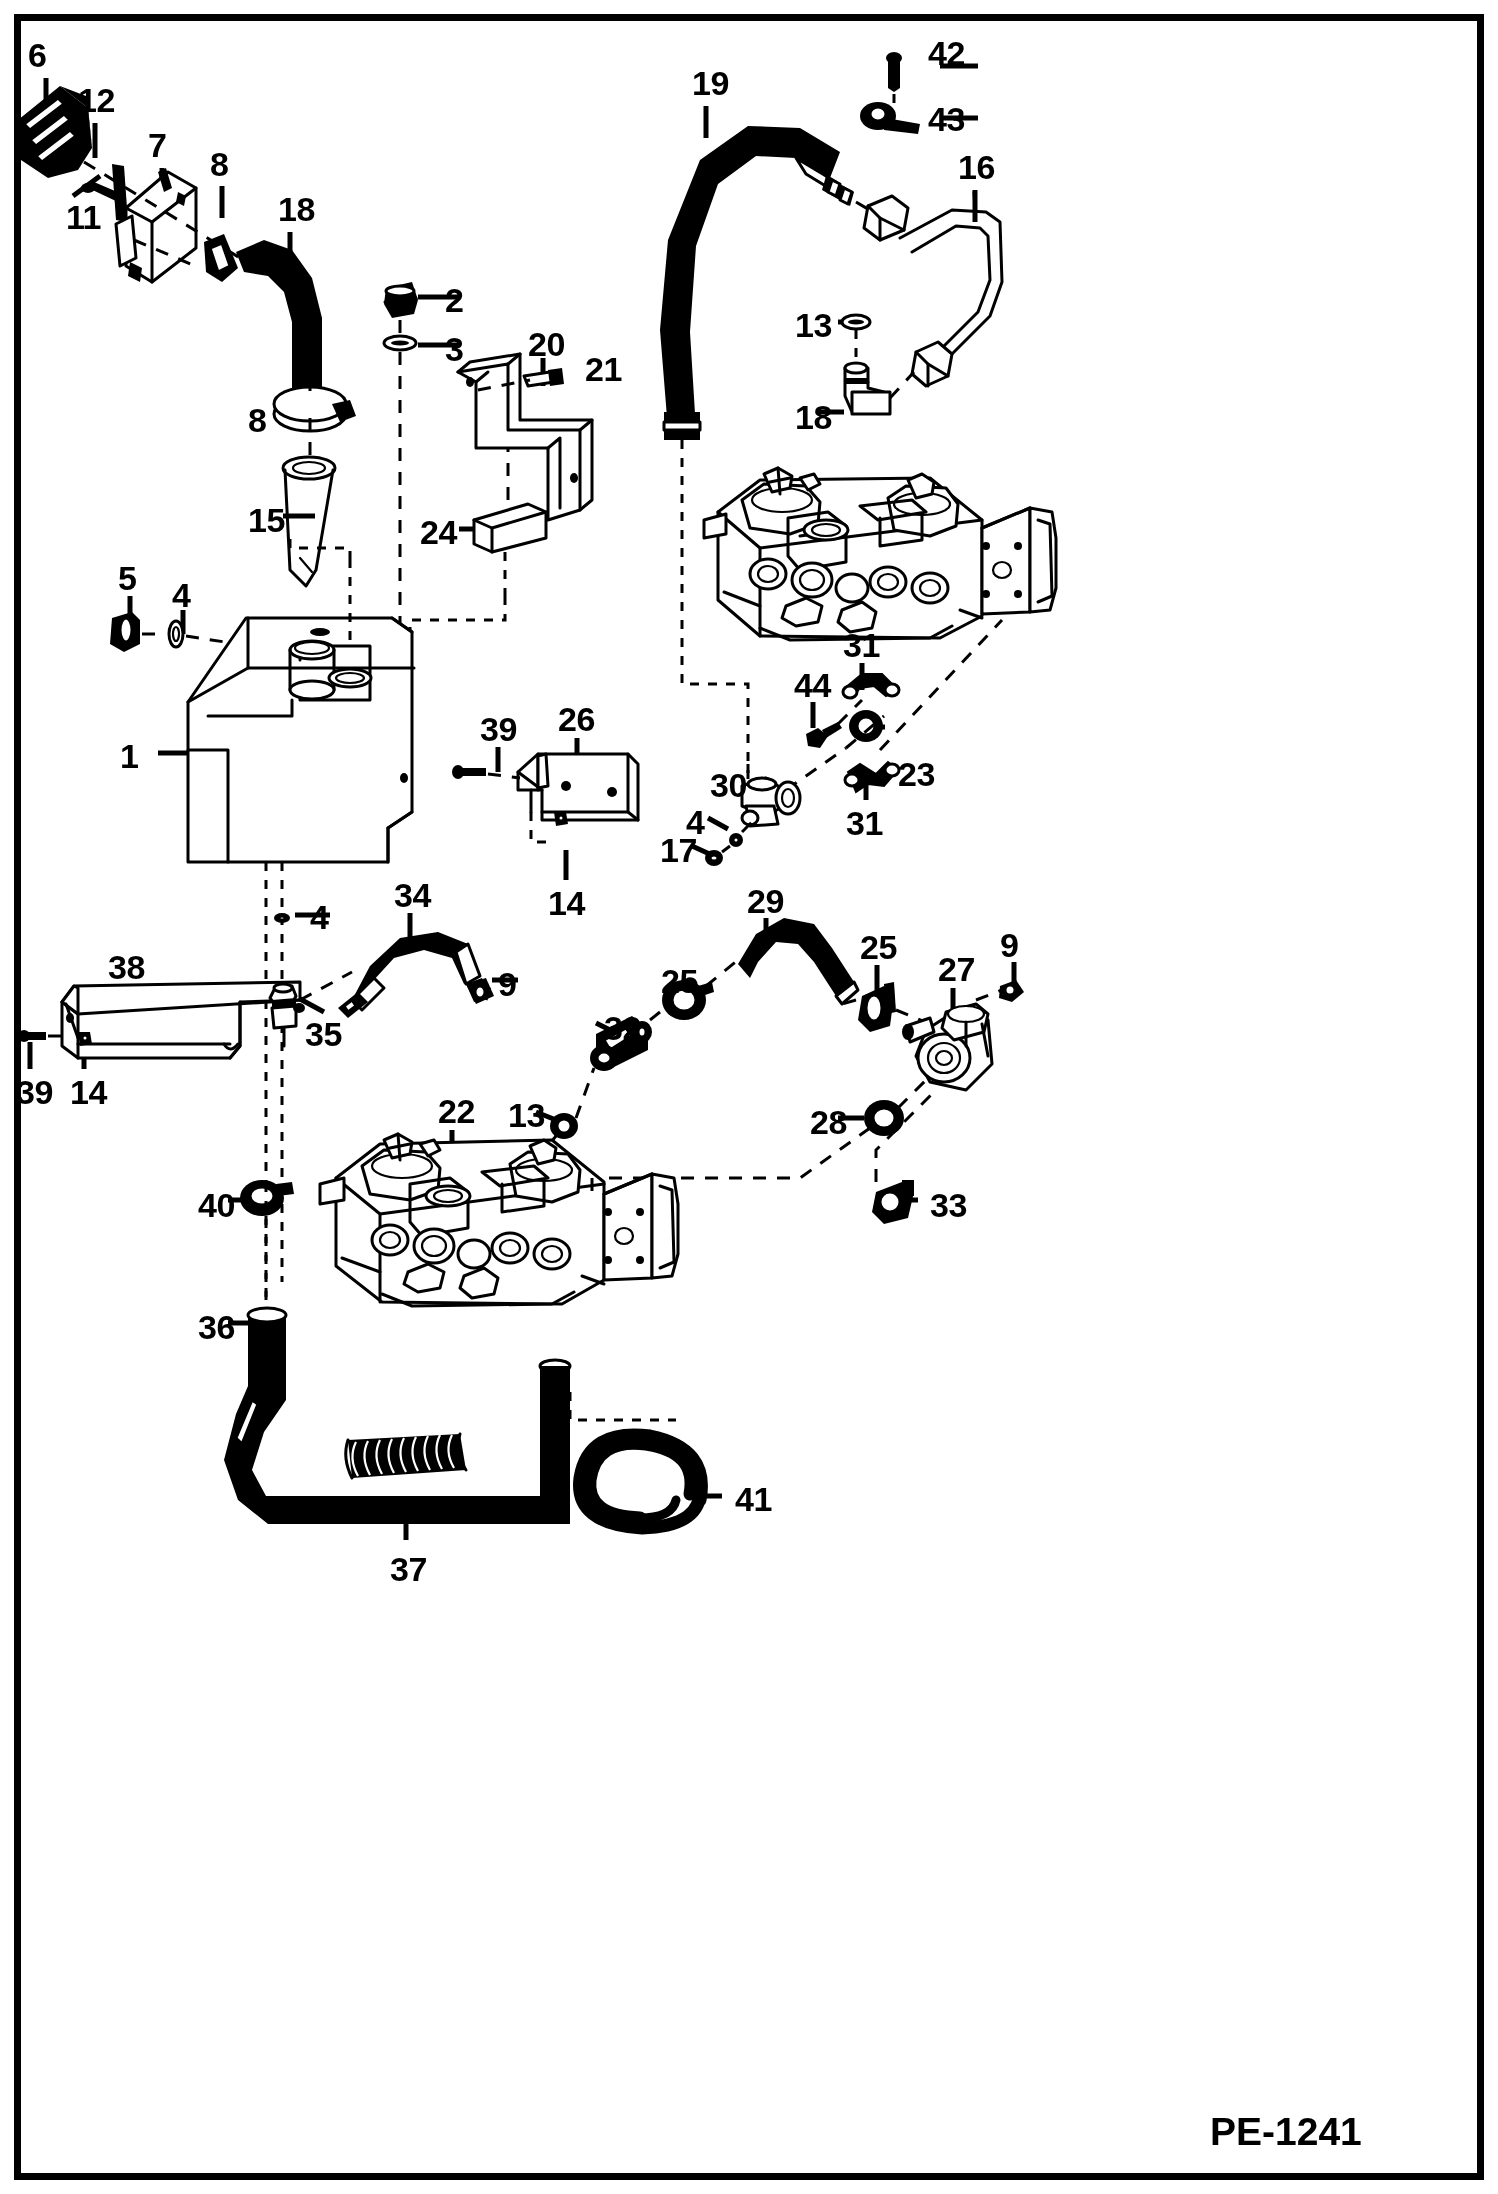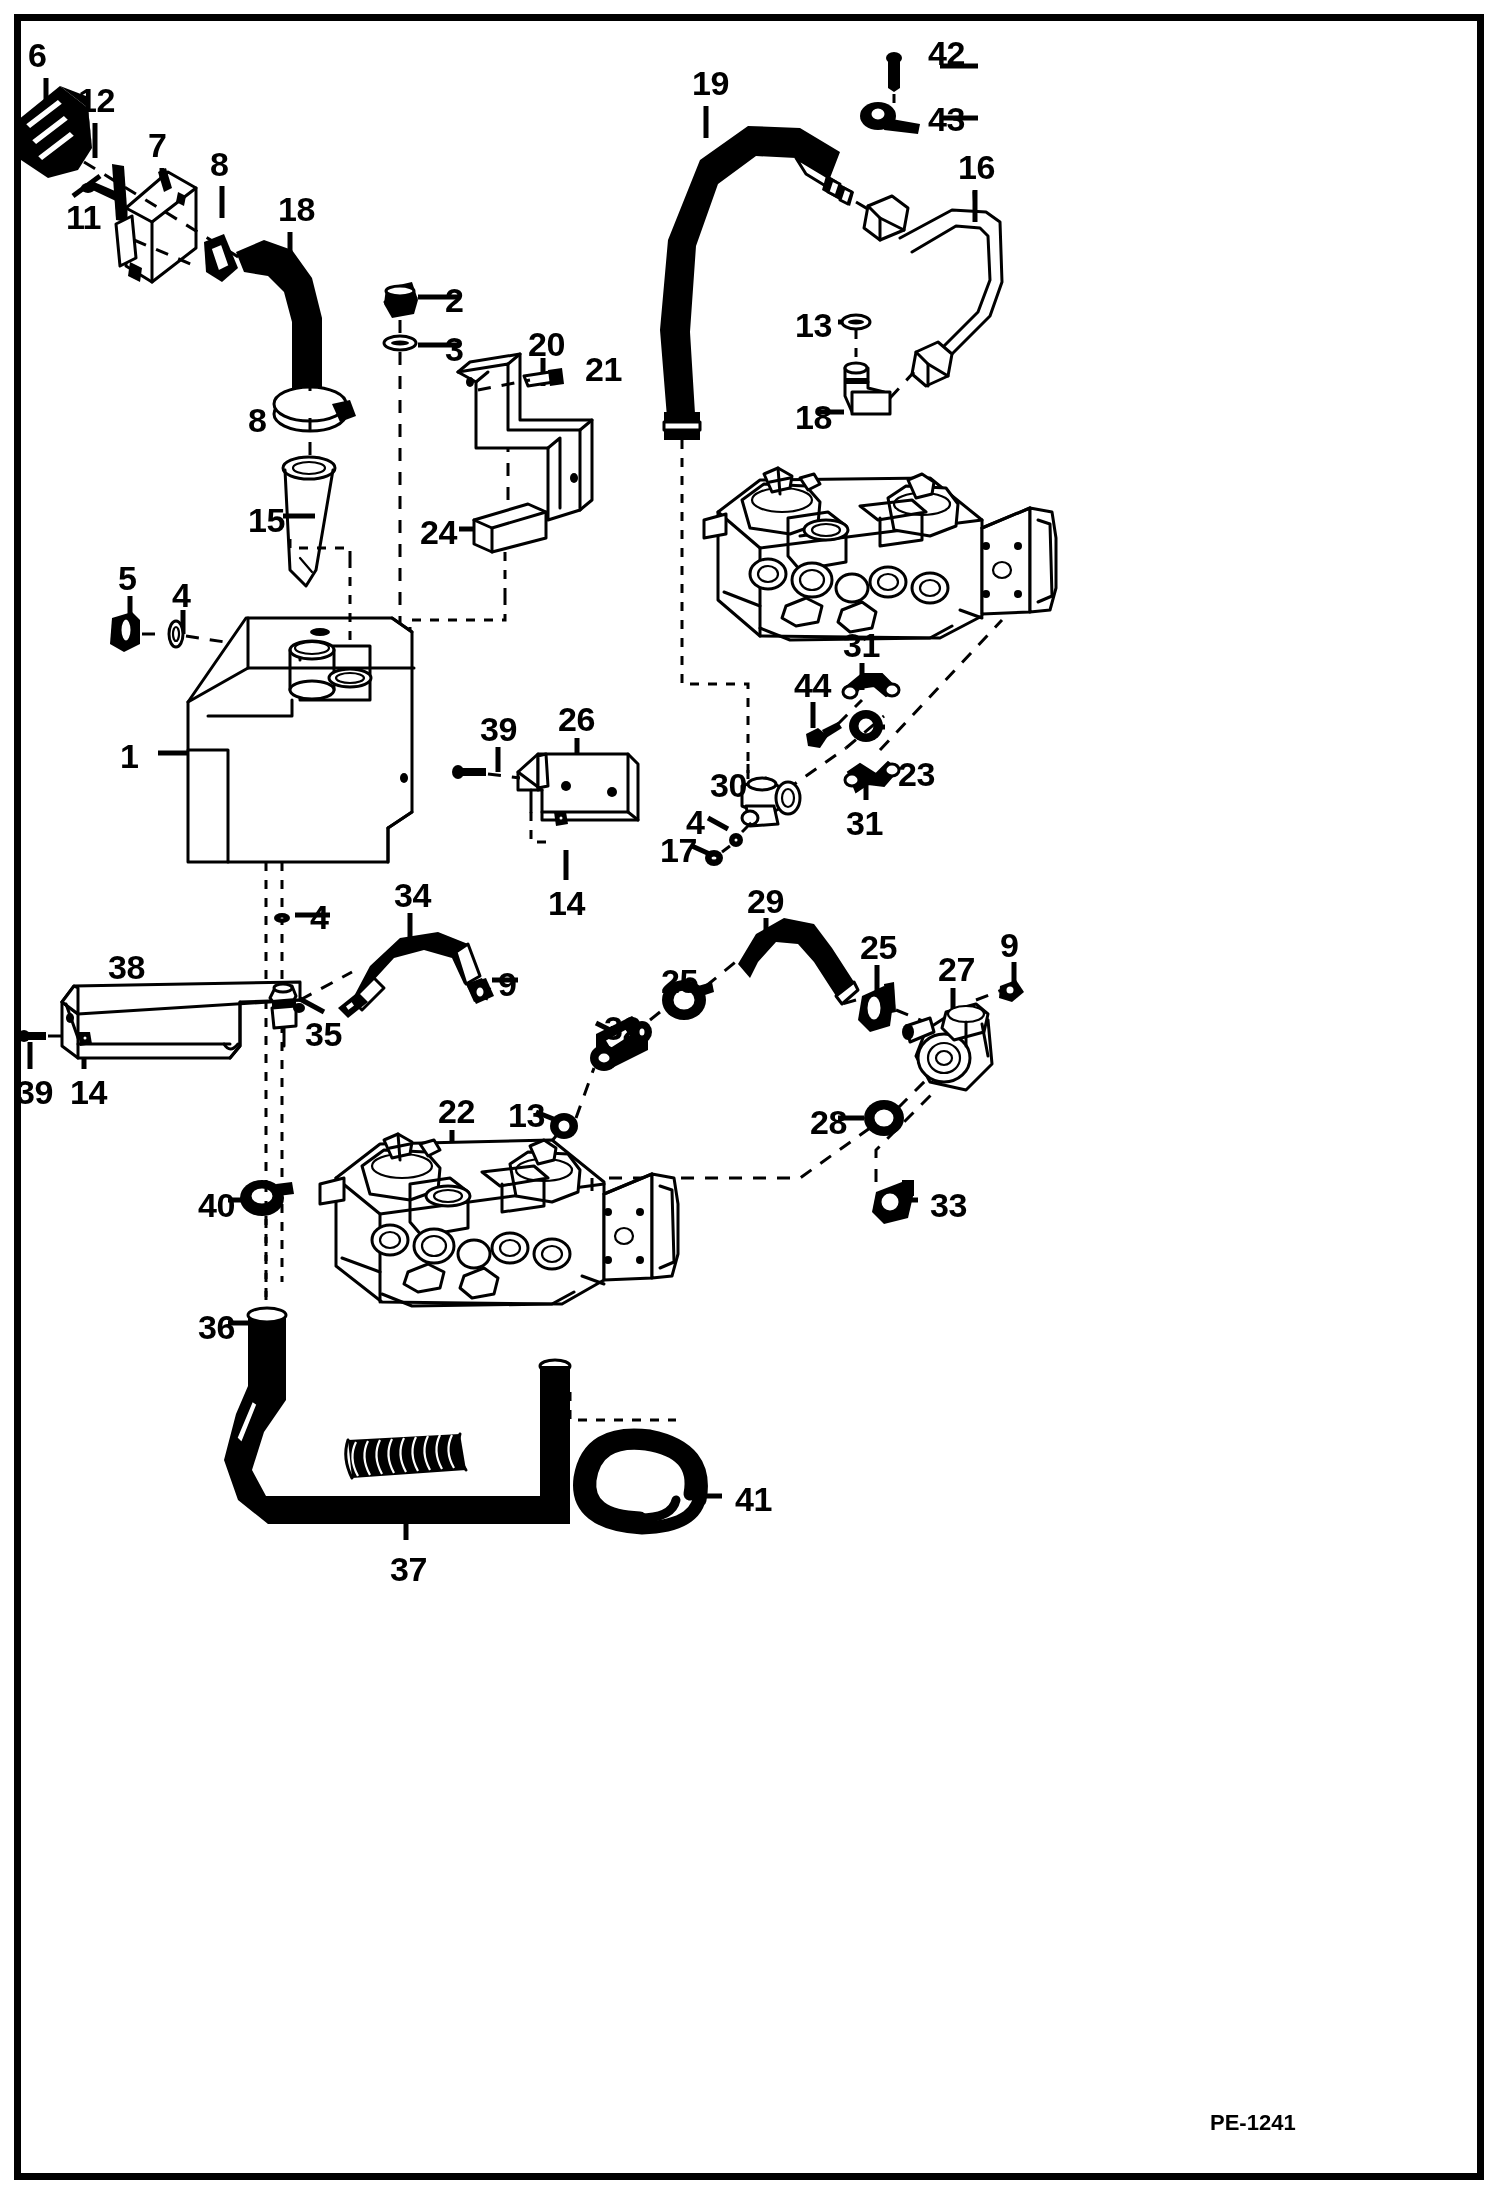--- a/index.html
+++ b/index.html
@@ -26,21 +26,21 @@
     line-height:34px;
     color:#000;
     letter-spacing:-0.5px;
     white-space:nowrap;
     user-select:none;
   }
   .dwgno{
     position:absolute;
     font-family:"Liberation Sans", sans-serif;
     font-weight:bold;
-    font-size:22px;
+    font-size:39px;
     color:#000;
     letter-spacing:0px;
     white-space:nowrap;
   }
 </style>
 </head>
 <body>
 
 <div id="sheet">
 

